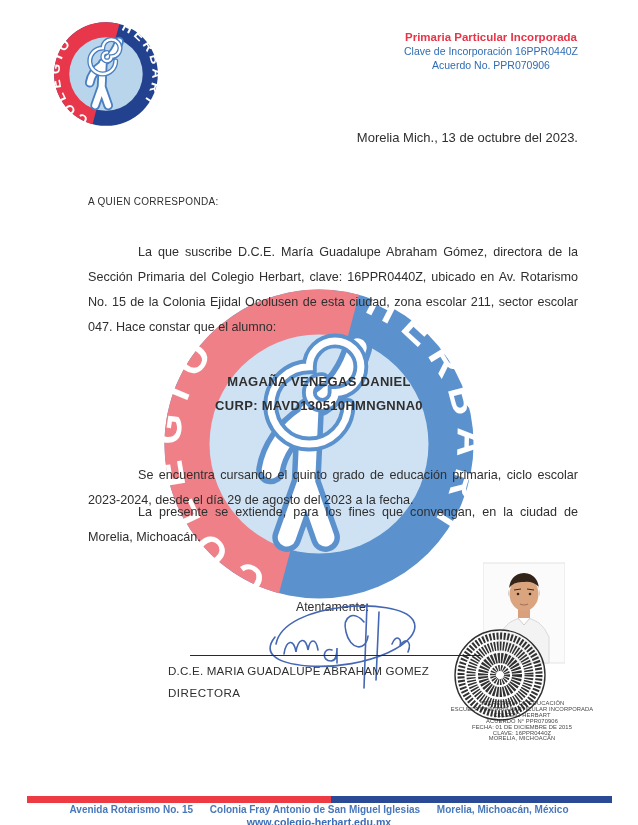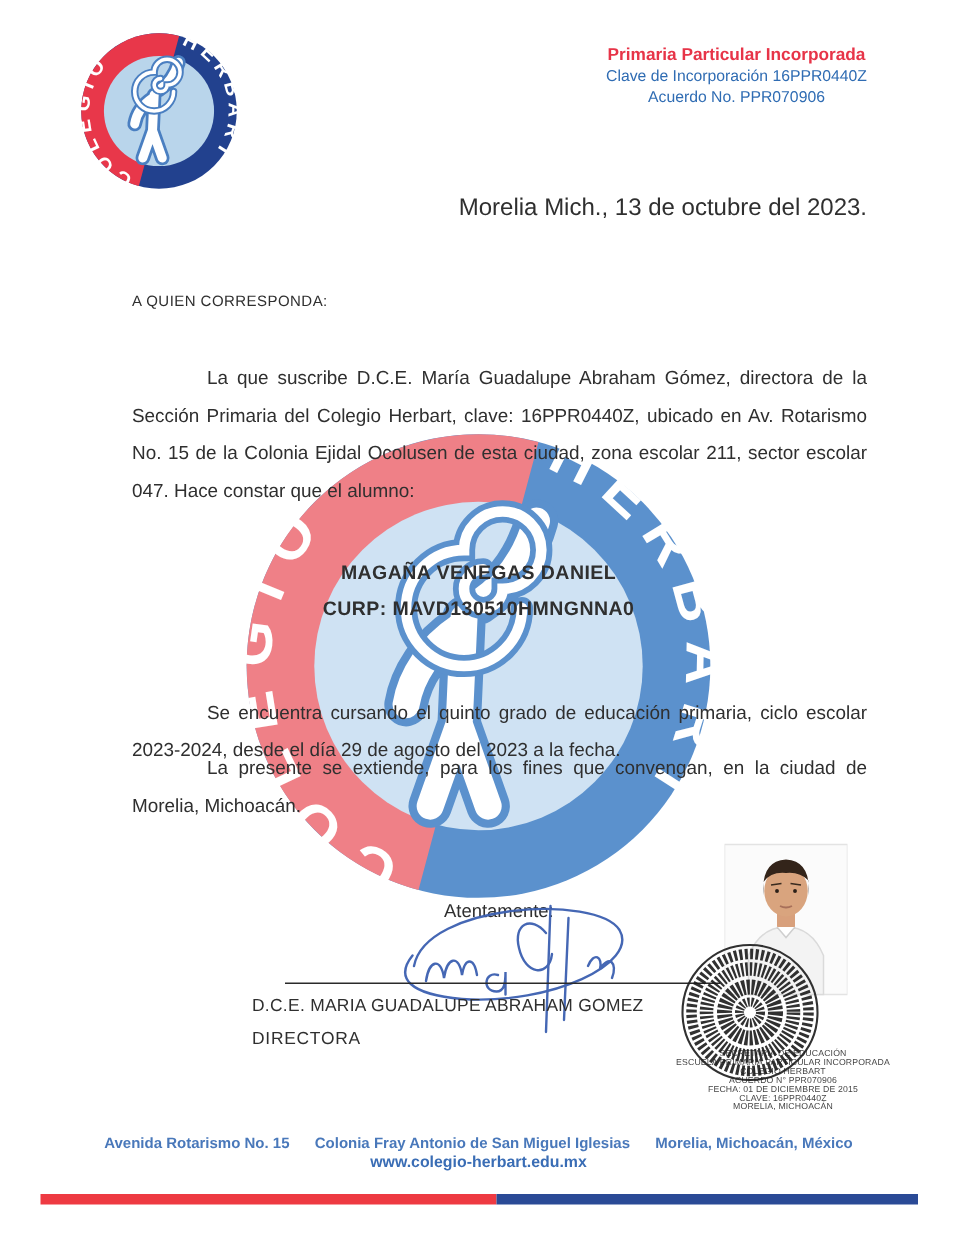--- a/index.html
+++ b/index.html
@@ -7,42 +7,42 @@
         font-family:"Liberation Sans",sans-serif;color:#2f2f2f;}
   .abs{position:absolute;}
   
   .watermark{left:158px;top:283px;width:322px;height:322px;opacity:.92;}
   
   .logo-main{left:52px;top:20px;width:108px;height:108px;}
   .hdr-right{right:22px;top:30px;width:250px;text-align:center;line-height:14px;}
   .hdr-line1{color:#e73448;font-weight:bold;font-size:11.5px;}
   .hdr-line23{color:#2f6cb3;font-size:10.5px;}
   
-  .date{top:130px;right:60px;font-size:16px;}
+  .date{top:130px;right:60px;font-size:13px;}
   
   .salutation{left:88px;top:196px;font-size:10px;letter-spacing:.3px;}
   .para{left:88px;width:490px;font-size:12.6px;line-height:25px;text-align:justify;text-indent:50px;}
   .p1{top:240px;}
   .p2{top:463px;}
   .p3{top:500px;}
   .student{left:0;right:0;top:370px;text-align:center;font-weight:bold;font-size:13px;line-height:24px;letter-spacing:.3px;}
   
   .closing{left:296px;top:600px;font-size:12.3px;}
   .sig-svg{left:246px;top:590px;width:205px;height:118px;pointer-events:none;}
   .sig-line{left:190px;top:655px;width:290px;border-top:1.6px solid #2a2a2a;height:0;}
   .sig-name{left:168px;top:664px;width:324px;font-size:11.6px;letter-spacing:.2px;}
   .sig-title{left:168px;top:686px;width:324px;text-align:left;font-size:11.6px;letter-spacing:.5px;}
   
   .photo{left:483px;top:562px;width:82px;height:102px;}
   .stamp-circle{left:453px;top:628px;width:94px;height:94px;opacity:.9;}
   .stamp-text{left:430px;top:701px;width:184px;text-align:center;
               font-size:5.8px;line-height:5.9px;color:#1d1d1d;opacity:.85;letter-spacing:.1px;}
   
   .footer{left:0;right:0;top:757px;text-align:center;color:#3a6db5;}
-  .footer-addr{font-size:10px;font-weight:bold;opacity:.92;}
+  .footer-addr{font-size:10px;font-weight:bold;opacity:.92;margin-top:47px;}
   .footer-addr span{margin:0 7px;}
   .footer-web{font-size:10.6px;font-weight:bold;margin-top:1px;}
   .bar{left:27px;top:796px;width:585px;height:7px;display:flex;}
   .bar-red{width:52%;height:100%;background:#ee3a42;}
   .bar-blue{width:48%;height:100%;background:#2a4a96;}
 </style>
 </head>
 <body>
 
 <div class="page">

